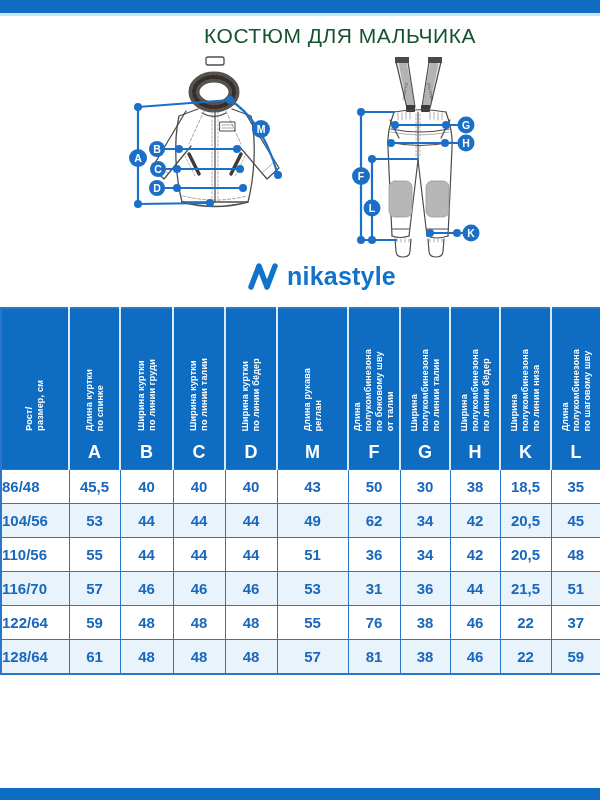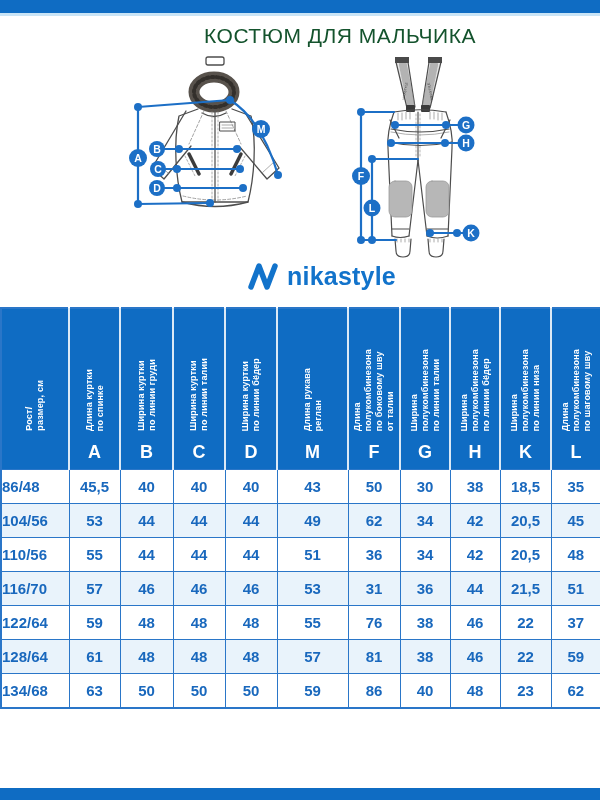--- a/index.html
+++ b/index.html
@@ -409,31 +409,18 @@
           <td>48</td>
           <td>48</td>
           <td>48</td>
           <td>57</td>
           <td>81</td>
           <td>38</td>
           <td>46</td>
           <td>22</td>
           <td>59</td>
         </tr>
-        <tr>
-          <td class="size-cell">134/68</td>
-          <td>63</td>
-          <td>50</td>
-          <td>50</td>
-          <td>50</td>
-          <td>59</td>
-          <td>86</td>
-          <td>40</td>
-          <td>48</td>
-          <td>23</td>
-          <td>62</td>
-        </tr>
       </tbody>
   </table>
 
   <div class="bottombar"></div>
 
 </div>
 
 </body></html>

